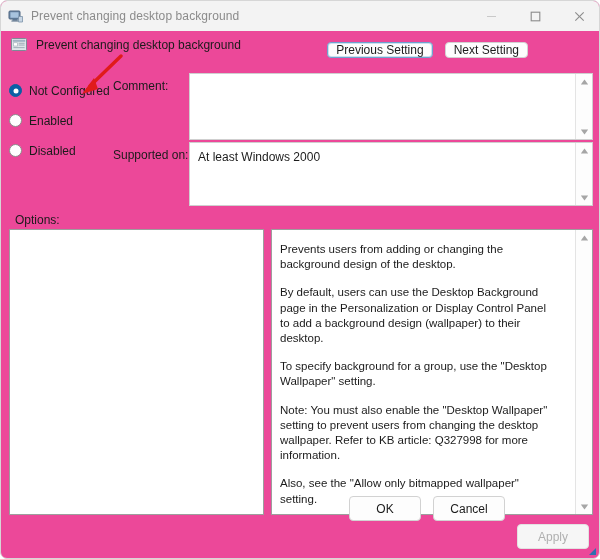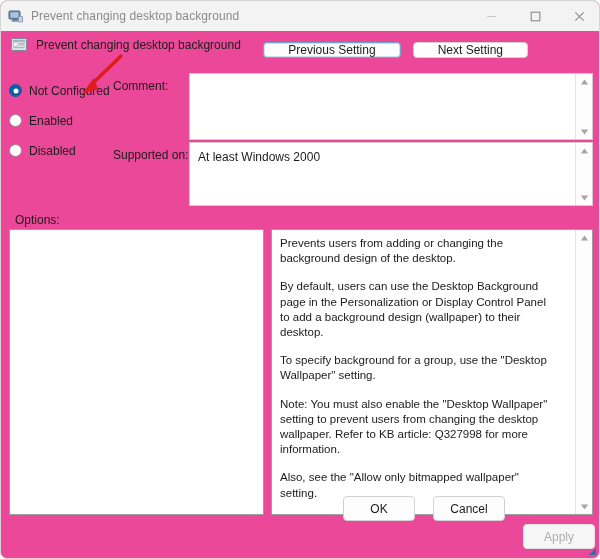--- a/index.html
+++ b/index.html
@@ -96,21 +96,21 @@
     gap: 12px;
   }
   .btn {
     font-family: "Liberation Sans", sans-serif;
     font-size: 12px;
     color: #1b1b1b;
     background: #fdfdfd;
     border: 1px solid #d2d2d2;
     border-radius: 4px;
     height: 16px;
-    padding: 0 24px;
+    padding: 0 8px;
     display: inline-flex;
     align-items: center;
     justify-content: center;
     white-space: nowrap;
     box-sizing: border-box;
   }
   .btn.focused {
     border-color: #6da3d0;
     box-shadow: 0 0 0 1px #cde0ef inset;
   }
@@ -235,38 +235,38 @@
     background: #ffffff;
     border: 1px solid #9d9d9d;
     box-sizing: border-box;
     overflow: hidden;
   }
   .help-text {
     position: absolute;
     left: 0; top: 0;
     width: 288px;
     height: 100%;
-    padding: 6px 8px 6px 8px;
+    padding: 12px 8px 6px 8px;
     box-sizing: border-box;
     font-size: 11.5px;
     line-height: 15.2px;
     color: #1b1b1b;
   }
   .help-text p {
     margin: 0 0 13px 0;
   }
   .help-text p:last-child { margin-bottom: 0; }
 
   
   .bottom-buttons {
     position: absolute;
-    right: 4px;
+    right: 10px;
     bottom: 9px;
     display: flex;
-    gap: 18px;
+    gap: 12px;
   }
   .bottom-buttons .btn {
     width: 72px;
     height: 25px;
     padding: 0;
   }
 
   
   .resize-grip {
     position: absolute;

